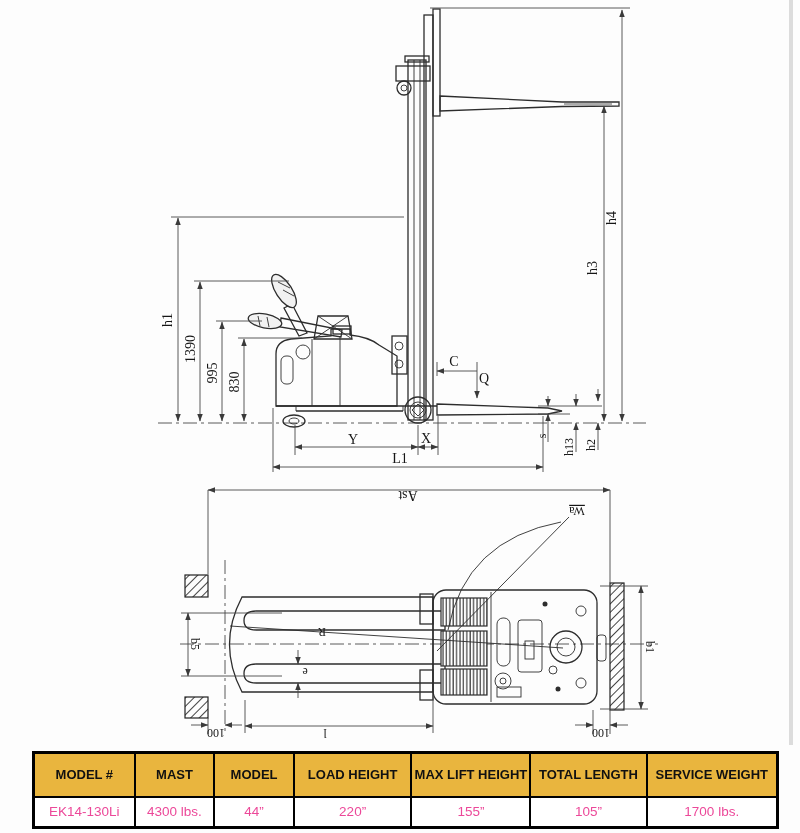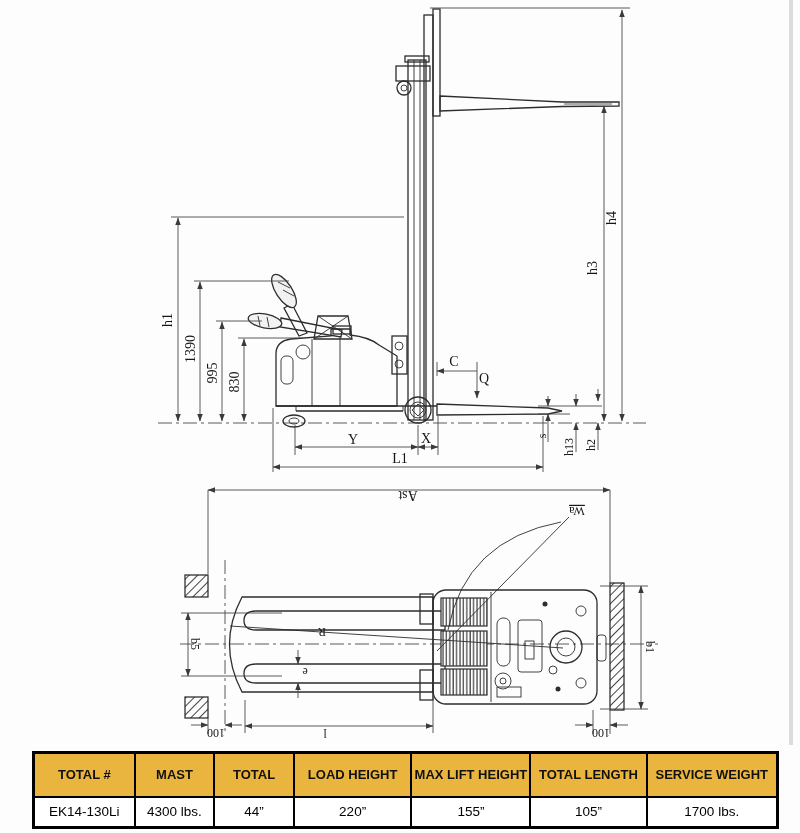--- a/index.html
+++ b/index.html
@@ -12,21 +12,21 @@
   .objthin{fill:none;stroke:#2d2d2d;stroke-width:0.9;}
   .dim{fill:none;stroke:#474747;stroke-width:0.9;}
   .axis{fill:none;stroke:#474747;stroke-width:0.9;stroke-dasharray:14 4 3 4;}
   .grip{fill:#f2f2f2;stroke:#2d2d2d;stroke-width:1.3;}
   
   .spec-table-wrap{position:absolute;left:32px;top:751px;width:747px;}
   table.spec{width:100%;border-collapse:collapse;table-layout:fixed;border:3px solid #000;}
   table.spec th,table.spec td{border:2px solid #000;text-align:center;vertical-align:middle;
       padding:2px 2px;line-height:1.25;}
   table.spec th{background:#E9B53E;font-weight:bold;font-size:13px;height:38px;color:#111;}
-  table.spec td{background:#fff;font-size:13.5px;height:24px;color:#000000;}
+  table.spec td{background:#fff;font-size:13.5px;height:24px;color:#ec4899;}
 </style>
 </head>
 <body>
 
 <div class="page">
 
   <svg width="800" height="745" viewBox="0 0 800 745">
     <defs>
       <marker id="arr" viewBox="0 0 10 10" refX="9" refY="5" markerWidth="9" markerHeight="9" orient="auto-start-reverse">
         <path d="M0,1.5 L9.5,5 L0,8.5 Z" fill="#3a3a3a"></path>
@@ -251,23 +251,23 @@
         <col style="width:13.6%">
           <col style="width:10.7%">
           <col style="width:10.7%">
         <col style="width:15.8%">
           <col style="width:16.0%">
           <col style="width:15.6%">
         <col style="width:17.6%">
       </colgroup>
       <tbody>
           <tr>
-        <th>TOTAL #</th>
+        <th>MODEL #</th>
         <th>MAST</th>
-        <th>TOTAL</th>
+        <th>MODEL</th>
         <th>LOAD HEIGHT</th>
         <th>MAX LIFT HEIGHT</th>
         <th>TOTAL LENGTH</th>
         <th>SERVICE WEIGHT</th>
       </tr>
       <tr>
         <td>EK14-130Li</td>
         <td>4300 lbs.</td>
         <td>44”</td>
         <td>220”</td>

